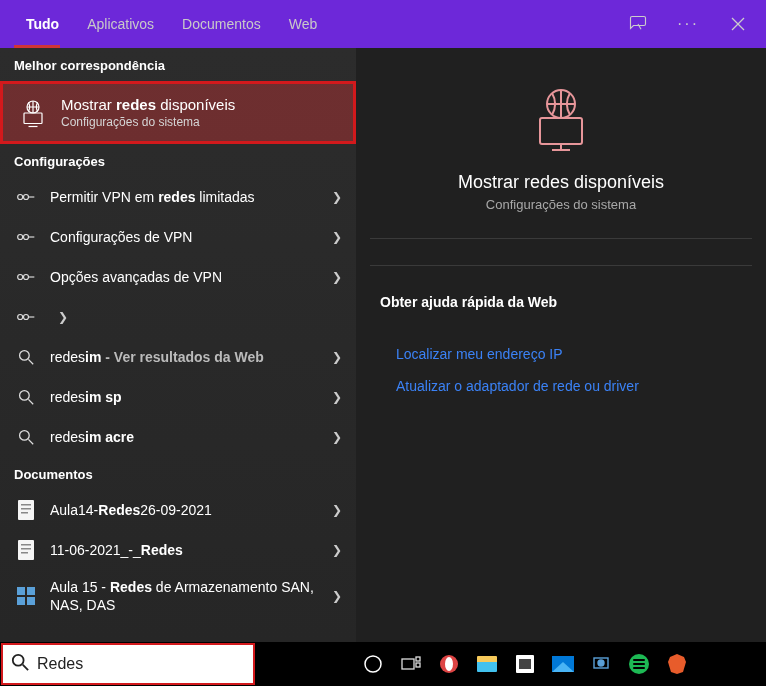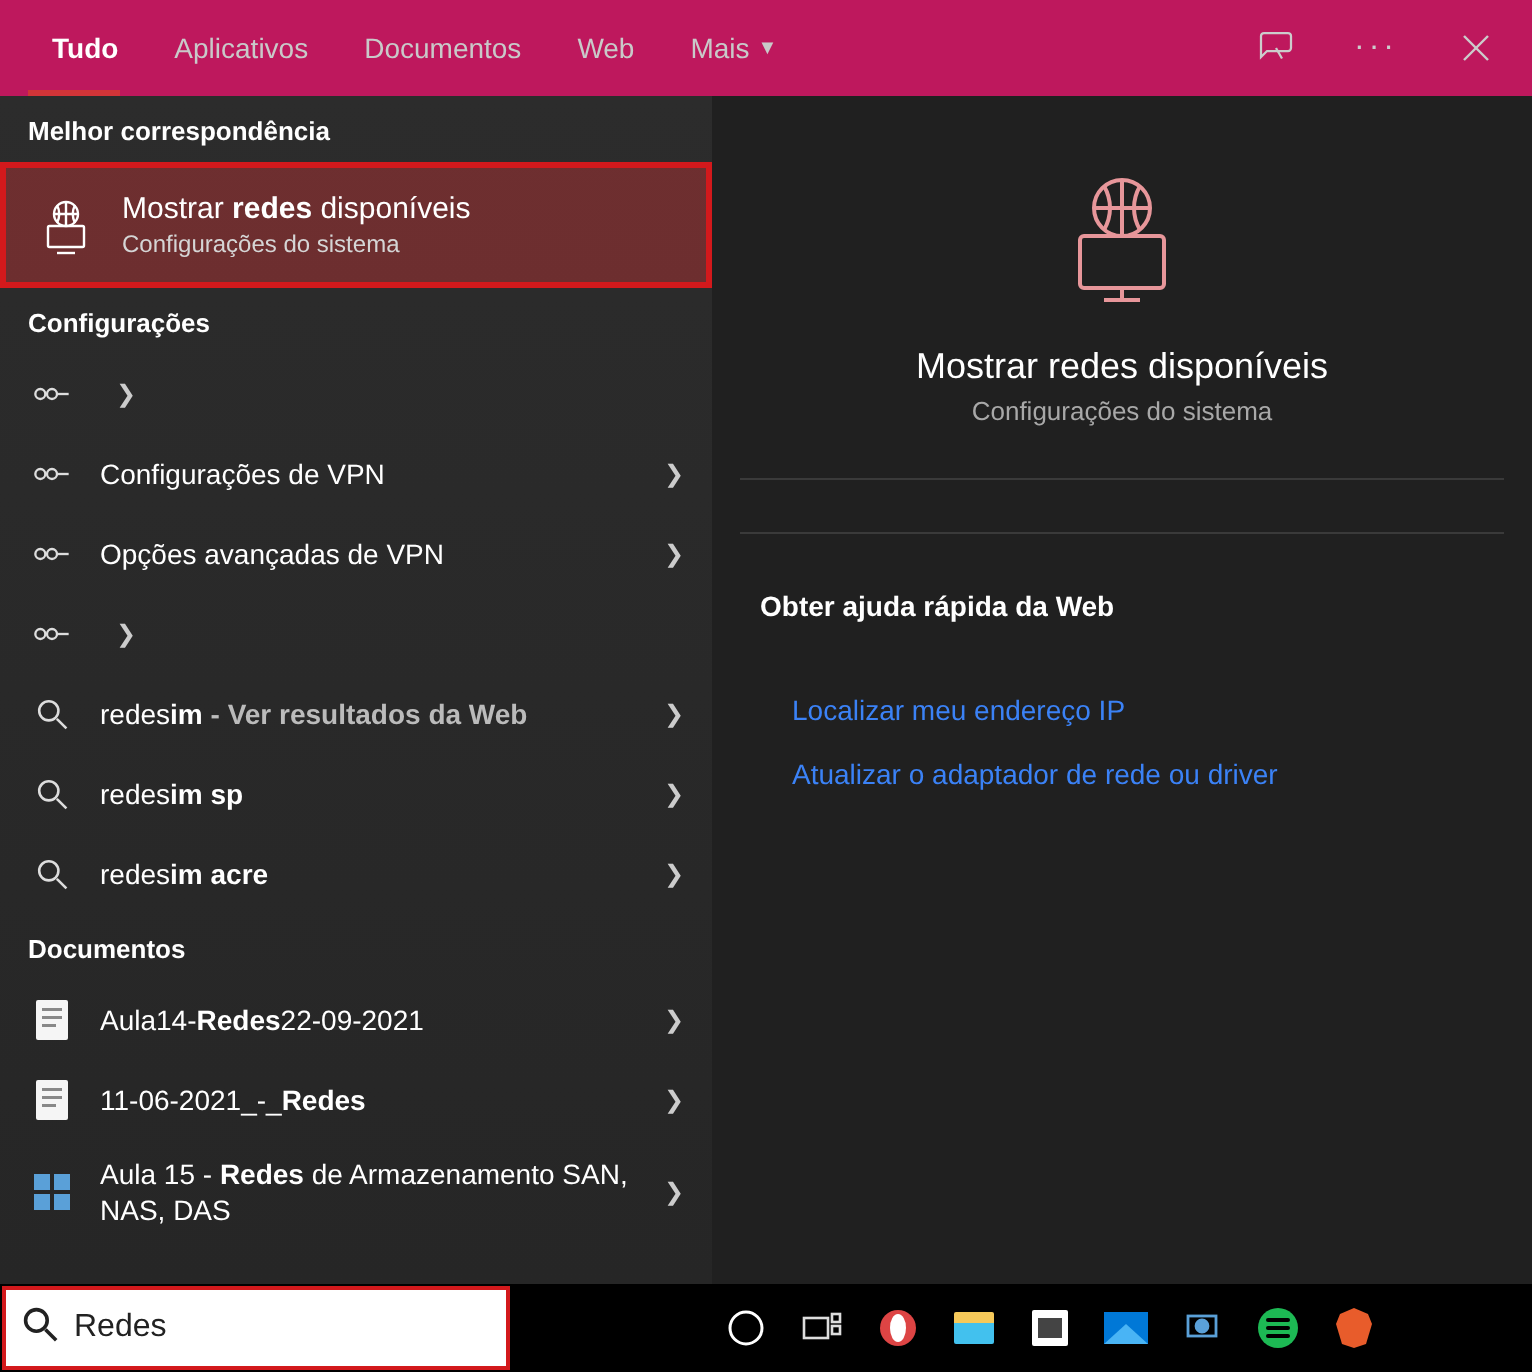--- a/index.html
+++ b/index.html
@@ -1,19 +1,19 @@
 <!DOCTYPE html>
 <html><head>
 <meta charset="utf-8">
 <style>
 * { margin: 0; padding: 0; box-sizing: border-box; font-family: "Segoe UI", Tahoma, sans-serif; }
 body { width: 766px; height: 686px; background: #1f1f1f; overflow: hidden; position: relative; }
 
 
-.tabs { display: flex; align-items: center; height: 48px; background: #be185d; padding: 0 12px; position: relative; }
+.tabs { display: flex; align-items: center; height: 48px; background: #6d28d9; padding: 0 12px; position: relative; }
 .tab { color: #c9c9c9; font-size: 14px; padding: 0 14px; height: 48px; display: flex; align-items: center; cursor: pointer; }
 .tab.active { color: #fff; font-weight: 600; }
 .tab.active::after { content: ""; position: absolute; bottom: 0; width: 46px; height: 3px; background: #d13438; left: 14px; }
 .tab-more { display: flex; align-items: center; gap: 4px; }
 .tab-right { margin-left: auto; display: flex; align-items: center; gap: 18px; color: #ccc; }
 .icon-btn { width: 32px; height: 32px; display: flex; align-items: center; justify-content: center; cursor: pointer; }
 
 
 .main { display: flex; height: 594px; }
 .left-pane { width: 356px; background: #2a2a2a; background: linear-gradient(to bottom, #2c2c2c 0%, #262626 100%); overflow-y: auto; }
@@ -71,24 +71,20 @@
     </div>
   <div class="tab">
       <span>Aplicativos</span>
     </div>
   <div class="tab">
       <span>Documentos</span>
     </div>
   <div class="tab">
       <span>Web</span>
     </div>
-  <div class="tab tab-more">
-    <span>Mais</span>
-    <span style="font-size:10px;">▼</span>
-  </div>
   <div class="tab-right">
     <div class="icon-btn">
       <svg width="18" height="18" viewBox="0 0 24 24" fill="none" stroke="#ccc" stroke-width="1.5">
           <path d="M20 2H4a2 2 0 0 0-2 2v14l4-4h14a2 2 0 0 0 2-2V4a2 2 0 0 0-2-2z"></path>
           <path d="M12 12l4 7"></path>
         </svg>
     </div>
     <div class="icon-btn" style="letter-spacing:2px;">···</div>
     <div class="icon-btn">
       <svg width="14" height="14" viewBox="0 0 14 14" stroke="#ccc" stroke-width="1.2">
@@ -124,20 +120,21 @@
     <div class="section-header">Configurações</div>
 
     <div class="result-row">
       <div class="row-icon">
         <svg width="20" height="14" viewBox="0 0 24 16" stroke="#ddd" stroke-width="1.4" fill="none">
             <circle cx="5" cy="8" r="3"></circle>
             <circle cx="12" cy="8" r="3"></circle>
             <path d="M15 8h7"></path>
           </svg>
       </div>
+      <div class="row-label"><span>Permitir VPN em </span><b>redes</b><span> limitadas</span></div>
       <div class="chevron">❯</div>
     </div>
     <div class="result-row">
       <div class="row-icon">
         <svg width="20" height="14" viewBox="0 0 24 16" stroke="#ddd" stroke-width="1.4" fill="none">
             <circle cx="5" cy="8" r="3"></circle>
             <circle cx="12" cy="8" r="3"></circle>
             <path d="M15 8h7"></path>
           </svg>
       </div>
@@ -202,21 +199,21 @@
 
     <div class="result-row">
       <div class="row-icon">
         <svg width="16" height="20" viewBox="0 0 16 20" fill="#f5f5f5">
             <rect width="16" height="20" rx="1"></rect>
             <rect x="3" y="4" width="10" height="1.5" fill="#888"></rect>
             <rect x="3" y="8" width="10" height="1.5" fill="#888"></rect>
             <rect x="3" y="12" width="7" height="1.5" fill="#888"></rect>
           </svg>
       </div>
-      <div class="row-label"><span>Aula14-</span><b>Redes</b><span>22-09-2021</span></div>
+      <div class="row-label"><span>Aula14-</span><b>Redes</b><span>26-09-2021</span></div>
       <div class="chevron">❯</div>
     </div>
     <div class="result-row">
       <div class="row-icon">
         <svg width="16" height="20" viewBox="0 0 16 20" fill="#f5f5f5">
             <rect width="16" height="20" rx="1"></rect>
             <rect x="3" y="4" width="10" height="1.5" fill="#888"></rect>
             <rect x="3" y="8" width="10" height="1.5" fill="#888"></rect>
             <rect x="3" y="12" width="7" height="1.5" fill="#888"></rect>
           </svg>

